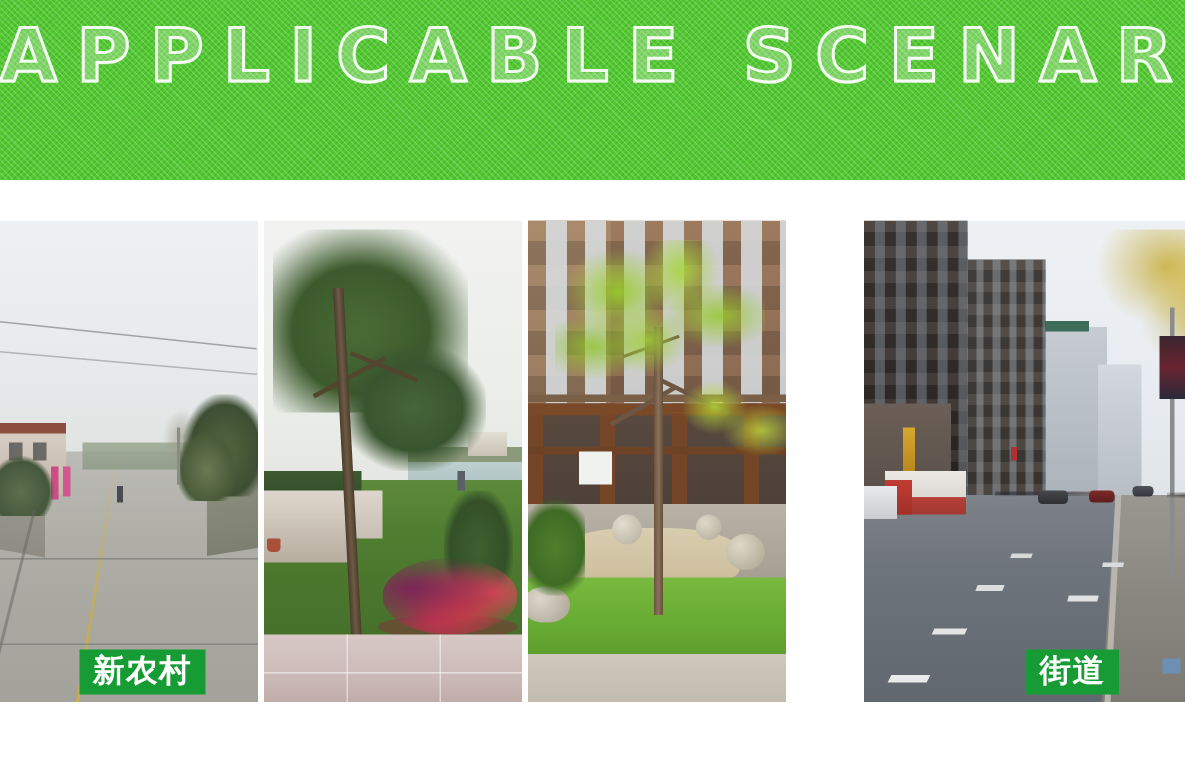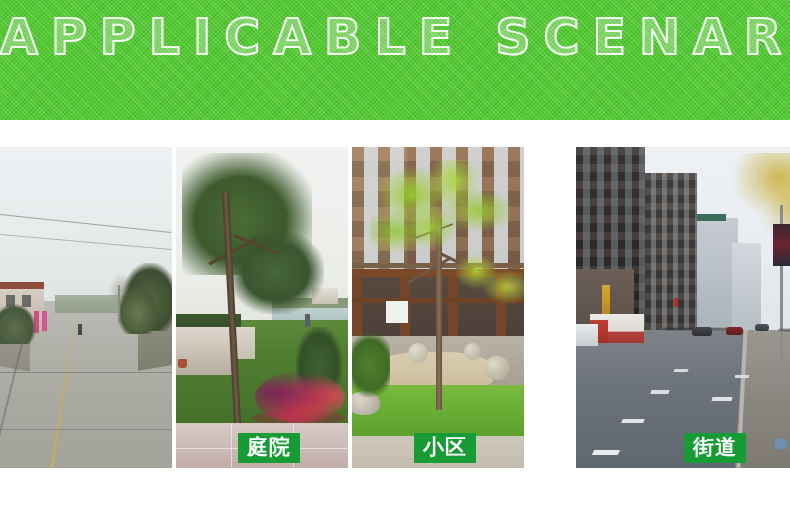--- a/index.html
+++ b/index.html
@@ -391,20 +391,21 @@
         <div class="ph1-bareT"></div>
         <div class="ph1-rtree"></div>
         <div class="ph1-rtree2"></div>
         <div class="ph1-pole"></div>
         <div class="ph1-ppl"></div>
         <div class="ph1-center"></div>
         <div class="ph1-crk1"></div>
         <div class="ph1-crk2"></div>
         <div class="ph1-crk3"></div>
       </div>
+      <div class="badge b1">新农村</div>
     </div>
 
     <div class="panel p2">
       <div class="photo">
         <div class="ph2-sky"></div>
         <div class="ph2-farbank"></div>
         <div class="ph2-bldg"></div>
         <div class="ph2-lake"></div>
         <div class="ph2-lawn"></div>
         <div class="ph2-hedge"></div>
@@ -418,21 +419,20 @@
         <div class="ph2-branch1"></div>
         <div class="ph2-branch2"></div>
         <div class="ph2-trunk"></div>
         <div class="ph2-mulch"></div>
         <div class="ph2-flowers"></div>
         <div class="ph2-path"></div>
         <div class="ph2-pathline1"></div>
         <div class="ph2-pathline2"></div>
         <div class="ph2-pathline3"></div>
       </div>
-      <div class="badge b2">庭院</div>
     </div>
 
     <div class="panel p3">
       <div class="photo">
         <div class="ph3-bldg"></div>
         <div class="ph3-bldg2"></div>
         <div class="ph3-win"></div>
         <div class="ph3-ledge"></div>
         <div class="ph3-pergola"></div>
         <div class="ph3-post"></div>
@@ -448,21 +448,20 @@
         <div class="ph3-ball3"></div>
         <div class="ph3-rock"></div>
         <div class="ph3-bushL"></div>
         <div class="ph3-br1"></div>
         <div class="ph3-br2"></div>
         <div class="ph3-br3"></div>
         <div class="ph3-trunk"></div>
         <div class="ph3-leaves"></div>
         <div class="ph3-leaves2"></div>
       </div>
-      <div class="badge b3">小区</div>
     </div>
 
     <div class="panel p4">
       <div class="photo">
         <div class="ph4-sky"></div>
         <div class="ph4-bldgF"></div>
         <div class="ph4-bldgF2"></div>
         <div class="ph4-greenroof"></div>
         <div class="ph4-bldgM"></div>
         <div class="ph4-winM"></div>

